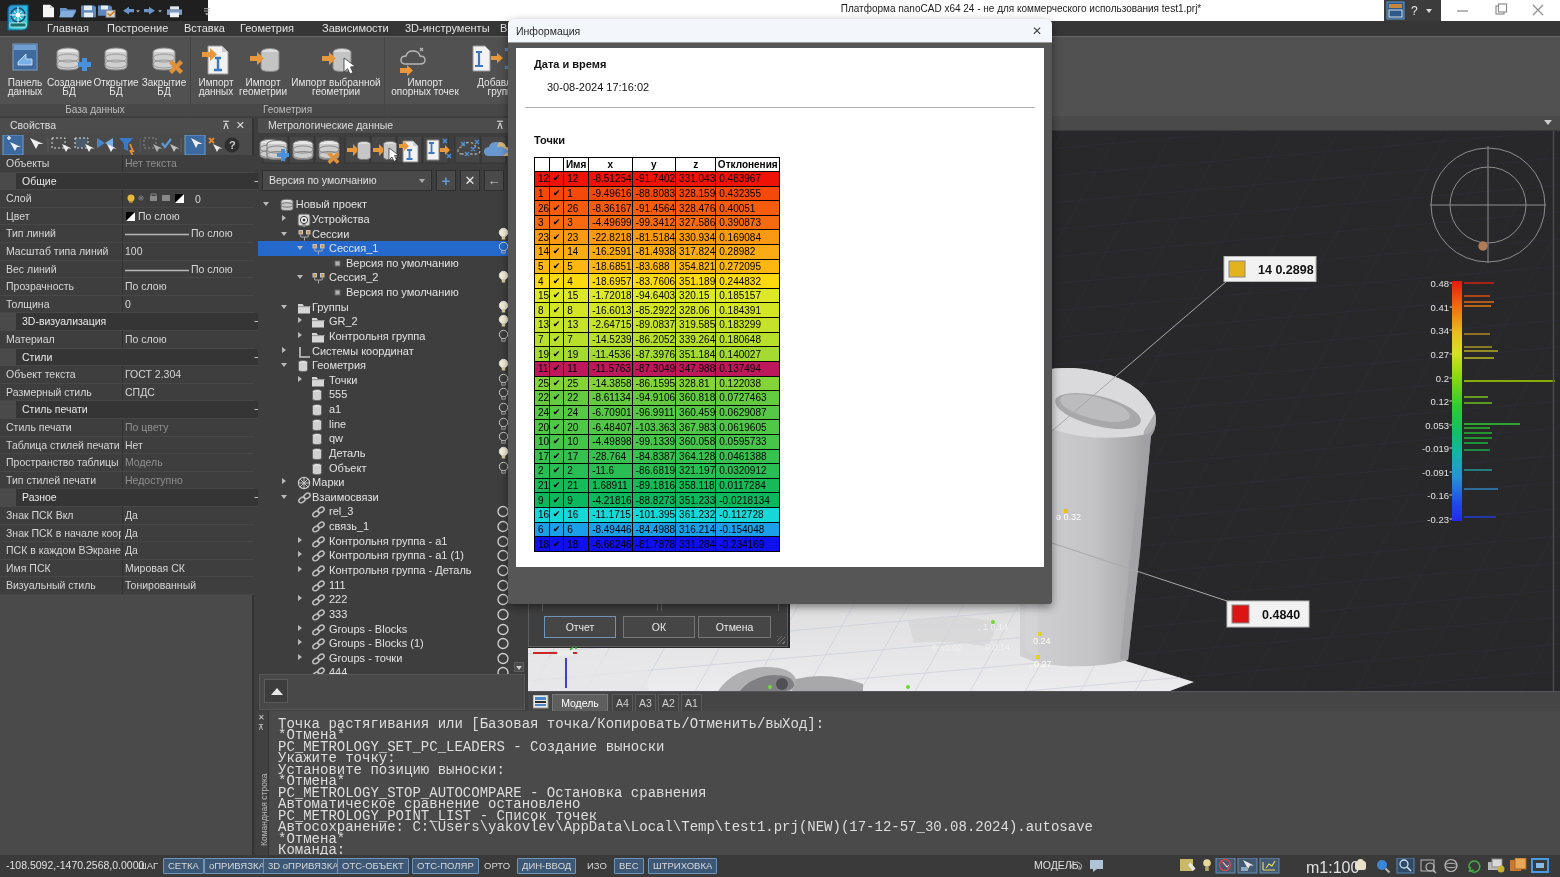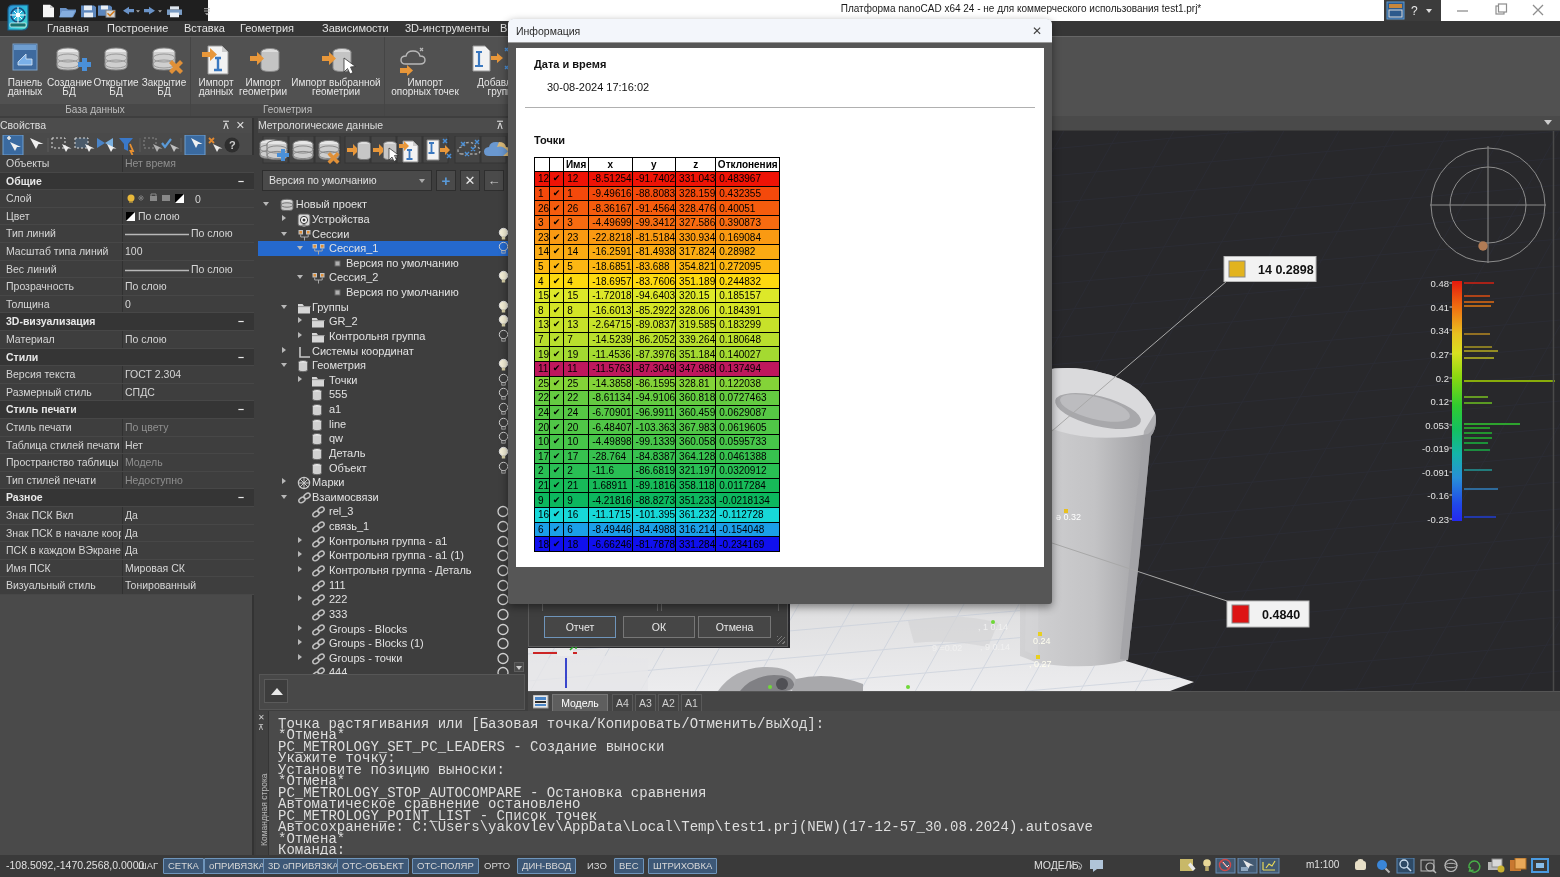--- a/index.html
+++ b/index.html
@@ -16,28 +16,28 @@
 .rtab { position:absolute; top:0; font-size:11px; color:#e3e3e3; line-height:15px; }
 
 #ribbon { left:0; top:36px; width:1560px; height:80px; background:#515151; border-top:1px solid #666; }
 .rgroup { position:absolute; top:37px; height:67px; border-right:1px solid #454545; }
 .rglabel { position:absolute; top:67px; height:12px; background:#484848; font-size:10px; color:#bdbdbd; text-align:center; line-height:12px; border-right:1px solid #454545; }
 .rbtn { position:absolute; text-align:center; color:#e6e6e6; font-size:10px; line-height:8.5px; }
 .rbtn .lbl { position:absolute; top:38px; width:100%; line-height:8.7px; }
 
 #docstrip { left:528px; top:116px; width:1032px; height:15px; background:#4a4a4a; border-bottom:1px solid #3a3a3a; }
 
-.ptitle { position:absolute; left:0; top:0; right:0; height:15px; background:#4c4c4c; font-size:10.5px; color:#dedede; line-height:15px; padding-left:0; }
+.ptitle { position:absolute; left:0; top:0; right:0; height:15px; background:#4c4c4c; font-size:10.5px; color:#dedede; line-height:15px; padding-left:10px; }
 
 #props { left:0; top:118px; width:254px; height:737px; background:#4a4a4a; border-right:2px solid #333; }
 .prow { position:absolute; left:0; width:254px; height:17.6px; font-size:10.5px; color:#d6d6d6; line-height:17.6px; border-bottom:1px solid #474747; background:#3e3e3e; }
 .prow .k { position:absolute; left:6px; top:0; width:115px; overflow:hidden; white-space:nowrap; }
 .prow .v { position:absolute; left:125px; top:0; right:2px; overflow:hidden; white-space:nowrap; }
 .prow .vline { border-left:1px solid #313131; position:absolute; left:122px; top:0; bottom:0; }
-.phdr { background:#353535; font-weight:bold; color:#e8e8e8; }
+.phdr { background:#353535; font-weight:normal; color:#e8e8e8;margin-left:16px; }
 .gray { color:#8f8f8f; }
 
 #metro { left:258px; top:118px; width:270px; height:593px; background:#3e3e3e; }
 .trow { position:absolute; left:2px; width:250px; height:14.55px; font-size:11px; color:#e2e2e2; line-height:14.55px; white-space:nowrap; }
 
 #vpsvg { left:528px; top:131px; }
 
 #tabbar { left:528px; top:691px; width:1032px; height:20px; background:#454545; border-top:1px solid #555; }
 .dtab { position:absolute; top:2px; height:18px; font-size:10.5px; color:#cfcfcf; line-height:17px; text-align:center; border:1px solid #5a5a5a; border-bottom:none; background:#424242; }
 
@@ -270,21 +270,21 @@
     <path d="M191 3 l5 10 2 -4 4.5 0 z" fill="#f0f0f0"></path>
     <path d="M209 3 l5 5 m0 -5 l-5 5" stroke="#e08830" stroke-width="1.8"></path>
     <path d="M213 9 l4 8 2 -3.5 3.5 0 z" fill="#e8e8e8"></path>
     <circle cx="232" cy="10" r="7.5" fill="#2e2e2e"></circle>
       <text x="229" y="14" font-size="11" font-weight="bold" fill="#ccc">?</text>
   </svg>
   <div id="proprows">
       <div class="prow" style="top:37.0px">
         <span class="k">Объекты</span>
         <span class="vline"></span>
-        <span class="v gray">Нет время</span>
+        <span class="v gray">Нет текста</span>
       </div>
       <div class="prow phdr" style="top:54.6px">
         <span class="k">Общие</span>
         <span style="position:absolute;right:10px">−</span>
       </div>
       <div class="prow" style="top:72.2px">
         <span class="k">Слой</span>
         <span class="vline"></span>
         <span class="v"><svg width="70" height="17" style="vertical-align:-4px">
             <circle cx="6" cy="8" r="3.5" fill="#e8b83a"></circle>
@@ -341,21 +341,21 @@
       <div class="prow" style="top:213.0px">
         <span class="k">Материал</span>
         <span class="vline"></span>
         <span class="v">По слою</span>
       </div>
       <div class="prow phdr" style="top:230.6px">
         <span class="k">Стили</span>
         <span style="position:absolute;right:10px">−</span>
       </div>
       <div class="prow" style="top:248.2px">
-        <span class="k">Версия текста</span>
+        <span class="k">Объект текста</span>
         <span class="vline"></span>
         <span class="v">ГОСТ 2.304</span>
       </div>
       <div class="prow" style="top:265.8px">
         <span class="k">Размерный стиль</span>
         <span class="vline"></span>
         <span class="v">СПДС</span>
       </div>
       <div class="prow phdr" style="top:283.4px">
         <span class="k">Стиль печати</span>
@@ -1315,21 +1315,21 @@
   <div class="sbtn on" style="left:204px">оПРИВЯЗКА</div>
   <div class="sbtn on" style="left:263px">3D оПРИВЯЗКА</div>
   <div class="sbtn on" style="left:337px">ОТС-ОБЪЕКТ</div>
   <div class="sbtn on" style="left:412px">ОТС-ПОЛЯР</div>
   <div class="sbtn" style="left:480px">ОРТО</div>
   <div class="sbtn on" style="left:517px">ДИН-ВВОД</div>
   <div class="sbtn" style="left:583px">ИЗО</div>
   <div class="sbtn on" style="left:614px">ВЕС</div>
   <div class="sbtn on" style="left:648px">ШТРИХОВКА</div>
   <div style="position:absolute;left:1034px;top:4px;font-size:10.5px;color:#e0e0e0">МОДЕЛЬ</div>
-  <div style="position:absolute;left:1306px;top:4px;font-size:10px;color:#e0e0e0">m1:100</div>
+  <div style="position:absolute;left:1306px;top:4px;font-size:16px;color:#e0e0e0">m1:100</div>
   <svg style="position:absolute;left:1070px;top:3px" width="490" height="17">
     <g transform="translate(0,0)">
         <path d="M2 10 a5 4 0 1 1 8 1 m-1 -3 l2 3 l-3 0" stroke="#b8b8b8" fill="none"></path>
       </g>
     <g transform="translate(20,0)">
         <rect x="0" y="2" width="13" height="9" fill="#b0c4d8"></rect>
         <path d="M3 11 l0 3 l4 -3" fill="#b0c4d8"></path>
       </g>
     <g transform="translate(110,0)">
         <rect x="0" y="1" width="13" height="12" fill="#c8b868"></rect>

